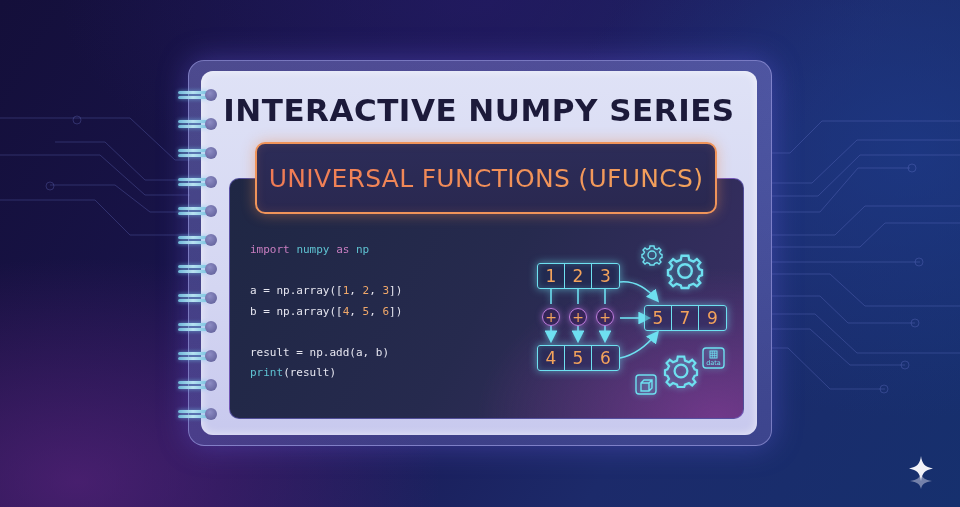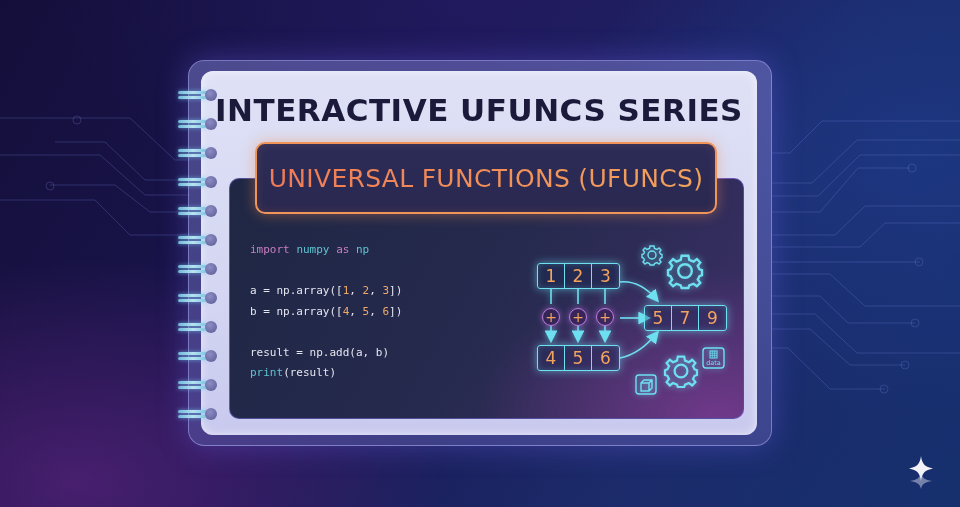--- a/index.html
+++ b/index.html
@@ -201,21 +201,21 @@
       <div class="wire" style="top:8px"></div>
       <div class="hole"></div>
     </div>
     <div class="ring" style="top: 407px;">
       <div class="wire" style="top:3px"></div>
       <div class="wire" style="top:8px"></div>
       <div class="hole"></div>
     </div>
   </div>
 
-<h1 class="title">INTERACTIVE UFUNCS SERIES</h1>
+<h1 class="title">INTERACTIVE NUMPY SERIES</h1>
 
 <div class="panel"></div>
 
 <div class="subtitle-box">
   <span class="subtitle">UNIVERSAL FUNCTIONS (UFUNCS)</span>
 </div>
 
 <div class="code" id="code"><div class="line"><span class="kw">import</span><span> </span><span class="mod">numpy</span><span> </span><span class="kw">as</span><span> </span><span class="mod">np</span></div><div class="line"> </div><div class="line"><span>a = np.array([</span><span class="num">1</span><span>, </span><span class="num">2</span><span>, </span><span class="num">3</span><span>])</span></div><div class="line"><span>b = np.array([</span><span class="num">4</span><span>, </span><span class="num">5</span><span>, </span><span class="num">6</span><span>])</span></div><div class="line"> </div><div class="line"><span>result = np.add(a, b)</span></div><div class="line"><span class="fn">print</span><span>(result)</span></div></div>
 
 <div class="diagram">

